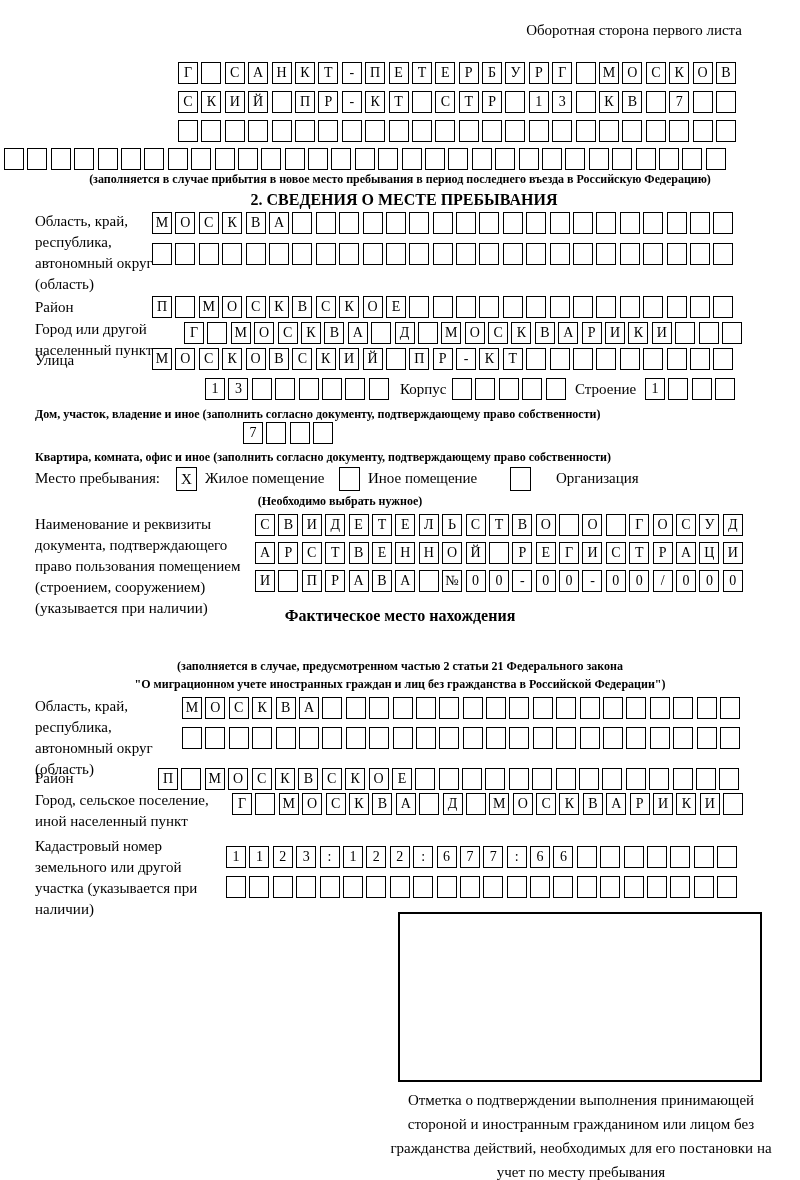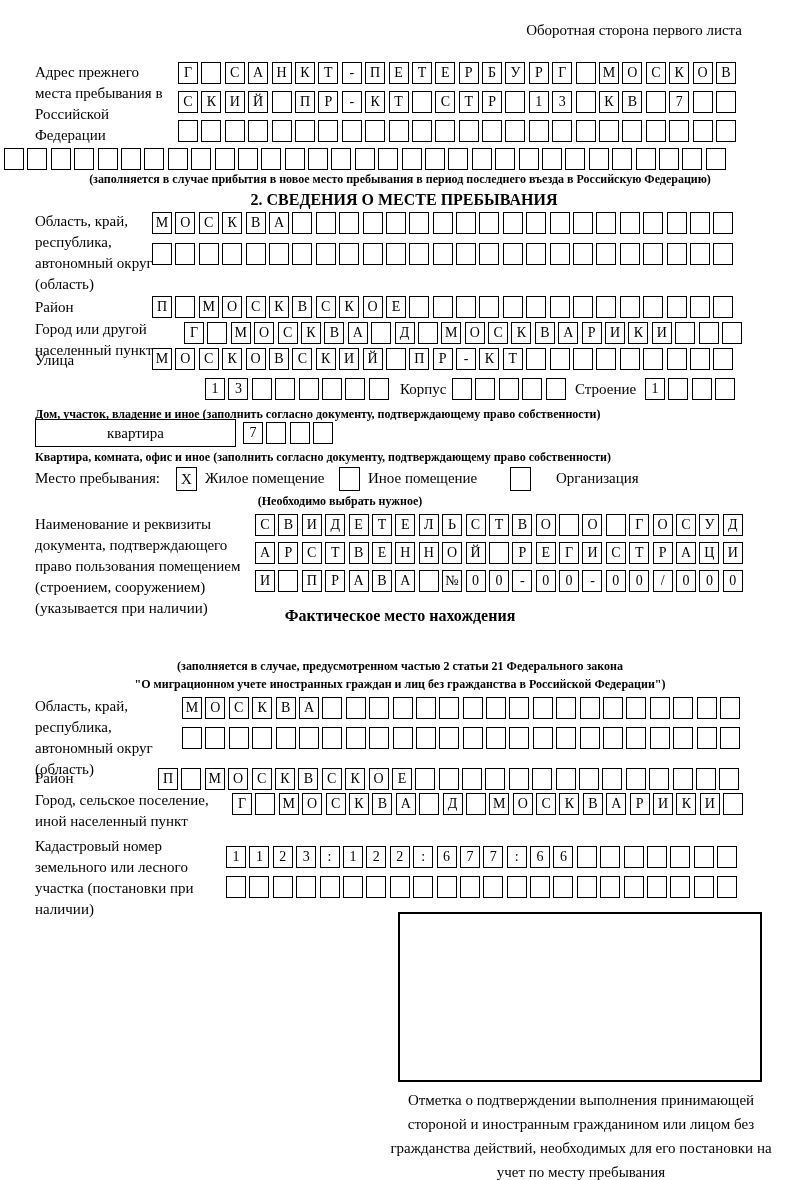--- a/index.html
+++ b/index.html
@@ -21,21 +21,20 @@
     display:flex; align-items:center; justify-content:center; font-size:15px; background:#fff; }
   .stampbox { position:absolute; border:2px solid #000; background:#fff; }
 </style>
 </head>
 <body>
 
 <div class="page">
 
   <div class="abs" style="top:22px; right:58px;">Оборотная сторона первого листа</div>
 
-  <div class="abs lbl" style="left:35px; top:62px; width:140px;">Адрес прежнего места пребывания в Российской Федерации</div>
   <div class="cellrow" style="left:178px; top:62px;">
       <div class="cell">Г</div>
       <div class="cell"></div>
       <div class="cell">С</div>
       <div class="cell">А</div>
       <div class="cell">Н</div>
       <div class="cell">К</div>
       <div class="cell">Т</div>
       <div class="cell">-</div>
       <div class="cell">П</div>
@@ -306,23 +305,20 @@
     </div>
   <div class="abs" style="left:575px; top:381px;">Строение</div>
   <div class="cellrow" style="left:645px; top:378px;">
       <div class="cell">1</div>
       <div class="cell"></div>
       <div class="cell"></div>
       <div class="cell"></div>
     </div>
   <div class="abs caption" style="left:35px; top:407px;">Дом, участок, владение и иное (заполнить согласно документу, подтверждающему право собственности)</div>
 
-  <div class="labelbox" style="left:35px; top:419px; width:201px; height:28px;">
-    <span>квартира</span>
-  </div>
   <div class="cellrow" style="left:243px; top:422px;">
       <div class="cell">7</div>
       <div class="cell"></div>
       <div class="cell"></div>
       <div class="cell"></div>
     </div>
   <div class="abs caption" style="left:35px; top:450px;">Квартира, комната, офис и иное (заполнить согласно документу, подтверждающему право собственности)</div>
 
   <div class="abs" style="left:35px; top:470px;">Место пребывания:</div>
   <div class="chk" style="left:176px; top:467px;">X</div>
@@ -510,21 +506,21 @@
       <div class="cell">К</div>
       <div class="cell">В</div>
       <div class="cell">А</div>
       <div class="cell">Р</div>
       <div class="cell">И</div>
       <div class="cell">К</div>
       <div class="cell">И</div>
       <div class="cell"></div>
     </div>
 
-  <div class="abs lbl" style="left:35px; top:836px; width:186px;">Кадастровый номер земельного или лесного участка (постановки при наличии)</div>
+  <div class="abs lbl" style="left:35px; top:836px; width:186px;">Кадастровый номер земельного или другой участка (указывается при наличии)</div>
   <div class="cellrow" style="left:226px; top:846px;">
       <div class="cell">1</div>
       <div class="cell">1</div>
       <div class="cell">2</div>
       <div class="cell">3</div>
       <div class="cell">:</div>
       <div class="cell">1</div>
       <div class="cell">2</div>
       <div class="cell">2</div>
       <div class="cell">:</div>

